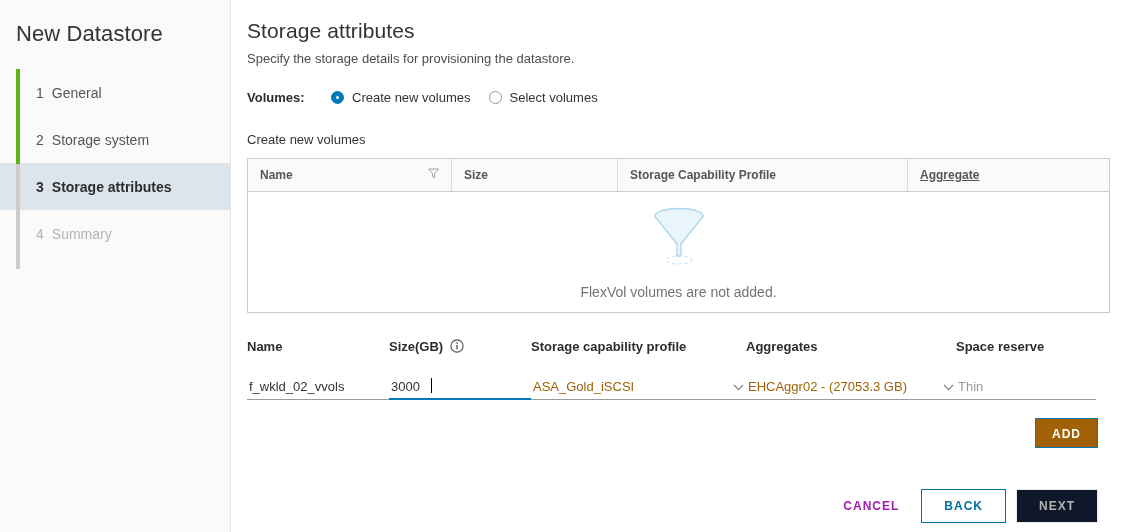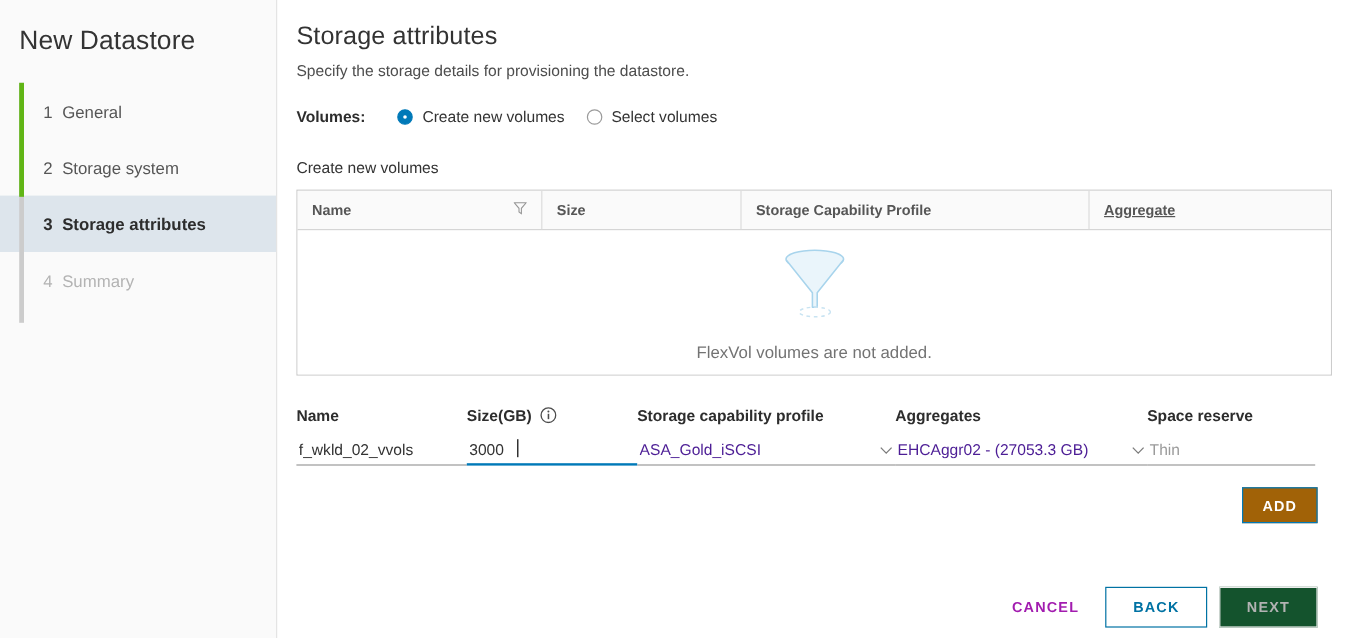--- a/index.html
+++ b/index.html
@@ -218,21 +218,21 @@
     color: #2d2d2d;
     display: flex;
     align-items: center;
     height: 18px;
   }
   .info-icon {
     margin-left: 7px;
     display: inline-flex;
   }
   .control {
-    margin-top: 10px;
+    margin-top: 22px;
     position: relative;
   }
   .txt {
     width: 100%;
     border: none;
     border-bottom: 1px solid #9a9a9a;
     background: transparent;
     font-family: "Liberation Sans", sans-serif;
     font-size: 13px;
     color: #333333;
@@ -249,21 +249,21 @@
     position: absolute;
     width: 1px;
     height: 15px;
     background: #000000;
     top: 1px;
   }
   .select {
     width: 100%;
     border-bottom: 1px solid #9a9a9a;
     font-size: 13px;
-    color: #4c1d95;
+    color: #a16207;
     padding: 2px 2px 5px 2px;
     box-sizing: border-box;
     display: flex;
     align-items: center;
     justify-content: space-between;
     cursor: pointer;
     white-space: nowrap;
     overflow: hidden;
   }
   .select .sel-text {
@@ -318,21 +318,21 @@
     font-size: 12px;
     font-weight: bold;
     letter-spacing: 1px;
     padding: 0 22px;
     height: 34px;
     cursor: pointer;
     margin-left: 4px;
     font-family: "Liberation Sans", sans-serif;
   }
   .btn-disabled {
-    background: #14532d;
+    background: #0f172a;
     border: 1px solid #ececec;
     color: #b3b3b3;
     font-size: 12px;
     font-weight: bold;
     letter-spacing: 1px;
     padding: 0 22px;
     height: 34px;
     margin-left: 10px;
     cursor: default;
     font-family: "Liberation Sans", sans-serif;

